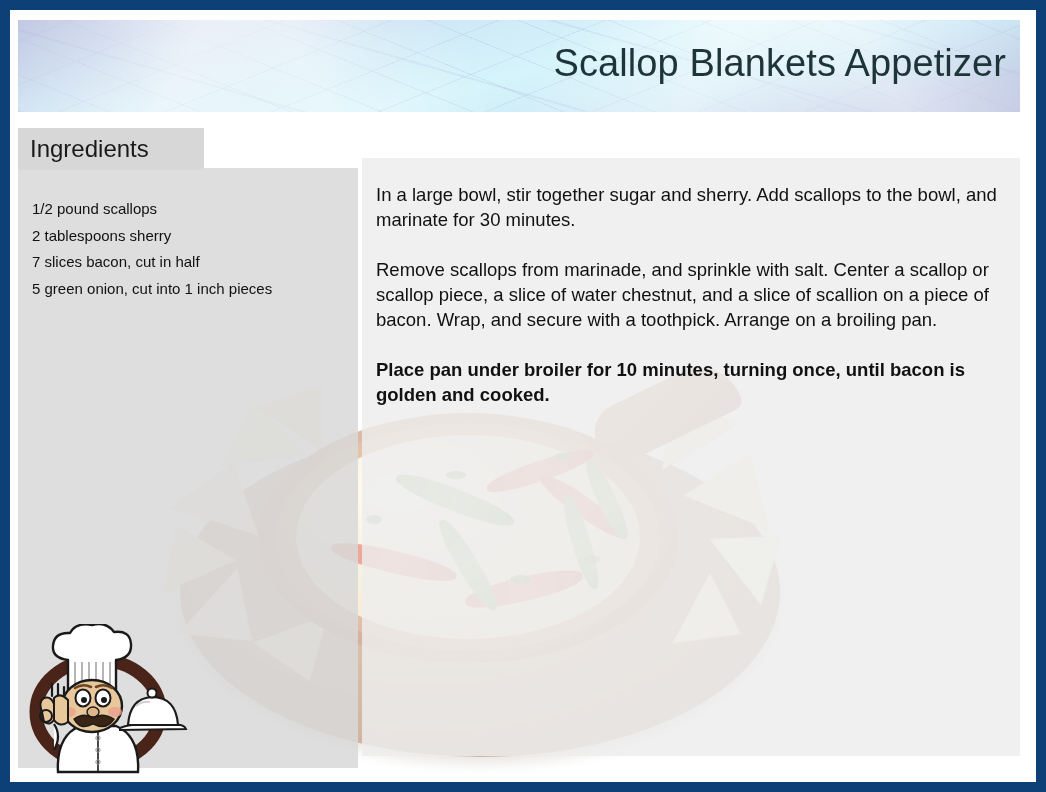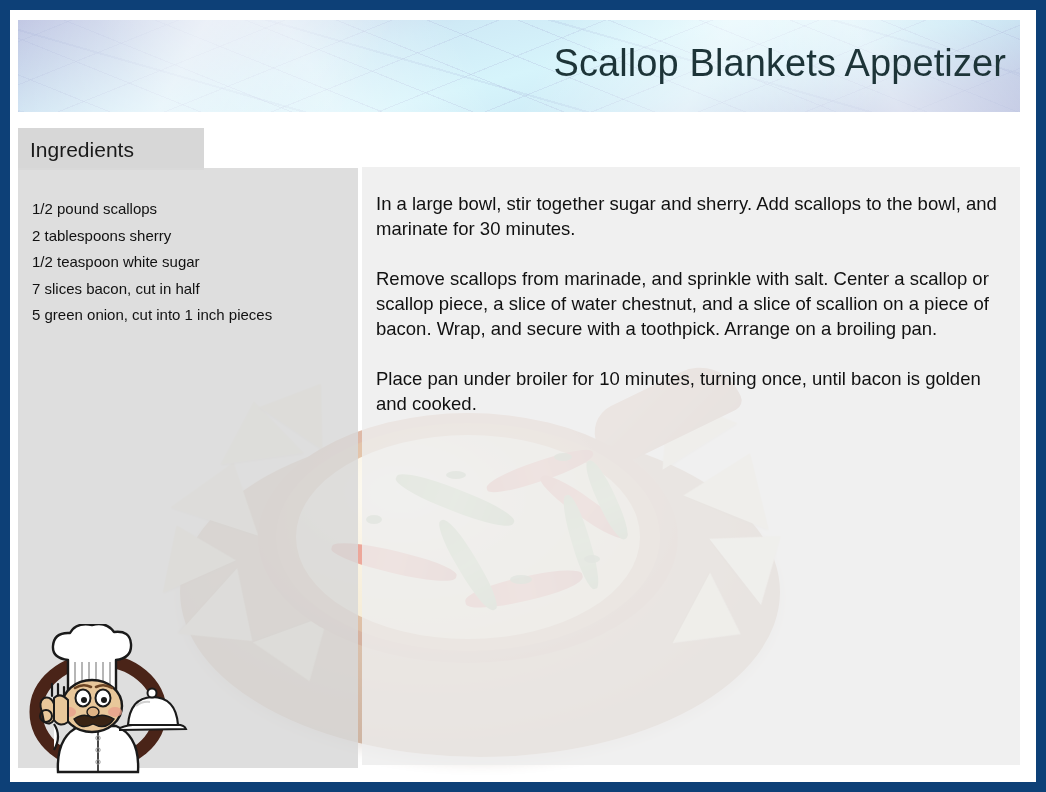--- a/index.html
+++ b/index.html
@@ -140,21 +140,21 @@
 
   
   .panel-tab {
     position: absolute;
     background: #d4d4d4;
     display: flex;
     align-items: center;
     padding-left: 12px;
   }
   .panel-tab-label {
-    font-size: 21px;
+    font-size: 24px;
     color: #1a1a1a;
     line-height: 1;
   }
 
   #ingredients-panel {
     position: absolute;
     left: 8px;
     top: 158px;
     width: 340px;
     height: 600px;
@@ -171,40 +171,40 @@
     width: 310px;
     font-size: 15px;
     line-height: 26.5px;
     color: #111111;
   }
   #ingredients-list li { list-style: none; }
 
   #directions-panel {
     position: absolute;
     left: 352px;
-    top: 157px;
+    top: 148px;
     width: 658px;
     height: 598px;
     background: rgba(237,237,237,0.84);
   }
   #directions-tab {
     left: 352px; top: 118px;
     width: 163px; height: 44px;
     background: rgba(235,235,235,0.94);
   }
   #directions-body {
     position: absolute;
     left: 14px; top: 24px;
     width: 632px;
     font-size: 18.5px;
     line-height: 25px;
     color: #111111;
   }
   #directions-body p { margin-bottom: 25px; }
-  #directions-body p:last-child { margin-bottom: 16px; }
+  #directions-body p:last-child { margin-bottom: 16px; font-weight: bold; }
 
   
   #chef-logo {
     position: absolute;
     left: 14px;
     bottom: 8px;
     width: 168px;
     height: 150px;
   }
 </style>
@@ -257,21 +257,20 @@
       <div id="banner-title">Scallop Blankets Appetizer</div>
     </div>
 
     <div class="panel-tab" id="ingredients-tab">
       <span class="panel-tab-label">Ingredients</span>
     </div>
     <div id="ingredients-panel">
       <ul id="ingredients-list">
         <li>1/2 pound scallops</li>
         <li>2 tablespoons sherry</li>
-        <li>1/2 teaspoon white sugar</li>
         <li>7 slices bacon, cut in half</li>
         <li>5 green onion, cut into 1 inch pieces</li>
       </ul>
     </div>
 
     <div id="directions-panel">
       <div id="directions-body">
         <p>In a large bowl, stir together sugar and sherry.  Add scallops to the bowl, and marinate for 30 minutes.</p>
         <p>Remove scallops from marinade, and sprinkle with salt.  Center a scallop or scallop piece, a slice of water chestnut, and a slice of scallion on a piece of bacon.  Wrap, and secure with a toothpick.  Arrange on a broiling pan.</p>
         <p>Place pan under broiler for 10 minutes, turning once, until bacon is golden and cooked.</p>

